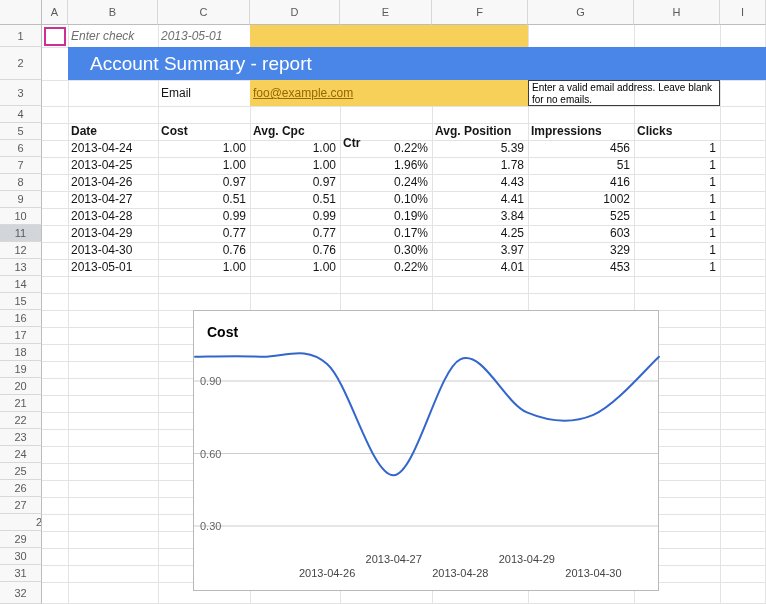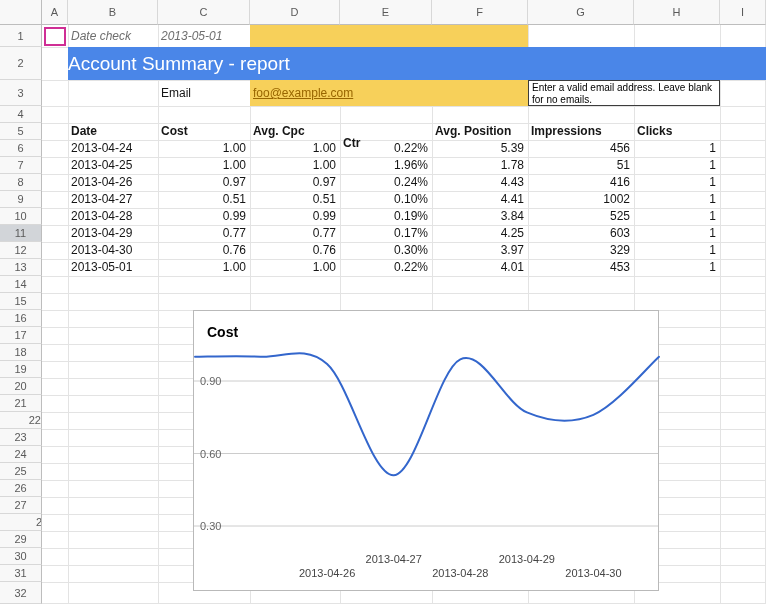--- a/index.html
+++ b/index.html
@@ -12,21 +12,21 @@
   .colhdr{border-right:1px solid #d8d8d8;border-bottom:1px solid #bdbdbd;}
   .rowhdr{border-bottom:1px solid #d8d8d8;border-right:1px solid #bdbdbd;}
   .rowhdr.hl{background:#d2d5d9;}
   #corner{position:absolute;left:0;top:0;width:42px;height:25px;background:#f8f8f8;border-right:1px solid #bdbdbd;border-bottom:1px solid #bdbdbd;box-sizing:border-box;}
   .gv{position:absolute;width:1px;background:#e3e3e3;}
   .gh{position:absolute;height:1px;background:#e3e3e3;}
   .cell{position:absolute;font-size:12px;color:#151515;line-height:17px;padding:0 3px;white-space:nowrap;overflow:hidden;box-sizing:border-box;}
   .num{text-align:right;padding-right:4px;}
   .bold{font-weight:bold;}
   .italic{font-style:italic;color:#6e6e6e;}
-  #banner{font-size:19px;color:#fff;padding-left:0;}
+  #banner{font-size:19px;color:#fff;padding-left:22px;}
   #note{font-size:10px;line-height:12px;white-space:normal;border:1px solid #3c3c3c;padding:1px 3px;color:#000;}
   #selbox{position:absolute;left:44px;top:27px;width:18px;height:15px;border:2px solid #cf2e95;background:transparent;}
   #chart{position:absolute;left:193px;top:310px;width:466px;height:281px;background:#fff;border:1px solid #b9b9b9;box-sizing:border-box;}
   #email-link{text-decoration:underline;cursor:pointer;}
 </style>
 </head>
 <body>
 
 <div id="app">
   <div id="corner"></div>
@@ -56,21 +56,21 @@
       <div class="hdr rowhdr" style="left: 0px; top: 242px; width: 42px; height: 17px; line-height: 17px;">12</div>
       <div class="hdr rowhdr" style="left: 0px; top: 259px; width: 42px; height: 17px; line-height: 17px;">13</div>
       <div class="hdr rowhdr" style="left: 0px; top: 276px; width: 42px; height: 17px; line-height: 17px;">14</div>
       <div class="hdr rowhdr" style="left: 0px; top: 293px; width: 42px; height: 17px; line-height: 17px;">15</div>
       <div class="hdr rowhdr" style="left: 0px; top: 310px; width: 42px; height: 17px; line-height: 17px;">16</div>
       <div class="hdr rowhdr" style="left: 0px; top: 327px; width: 42px; height: 17px; line-height: 17px;">17</div>
       <div class="hdr rowhdr" style="left: 0px; top: 344px; width: 42px; height: 17px; line-height: 17px;">18</div>
       <div class="hdr rowhdr" style="left: 0px; top: 361px; width: 42px; height: 17px; line-height: 17px;">19</div>
       <div class="hdr rowhdr" style="left: 0px; top: 378px; width: 42px; height: 17px; line-height: 17px;">20</div>
       <div class="hdr rowhdr" style="left: 0px; top: 395px; width: 42px; height: 17px; line-height: 17px;">21</div>
-      <div class="hdr rowhdr" style="left: 0px; top: 412px; width: 42px; height: 17px; line-height: 17px; text-align: right;">22</div>
+      <div class="hdr rowhdr" style="left: 0px; top: 412px; width: 42px; height: 17px; line-height: 17px;">22</div>
       <div class="hdr rowhdr" style="left: 0px; top: 429px; width: 42px; height: 17px; line-height: 17px;">23</div>
       <div class="hdr rowhdr" style="left: 0px; top: 446px; width: 42px; height: 17px; line-height: 17px;">24</div>
       <div class="hdr rowhdr" style="left: 0px; top: 463px; width: 42px; height: 17px; line-height: 17px;">25</div>
       <div class="hdr rowhdr" style="left: 0px; top: 480px; width: 42px; height: 17px; line-height: 17px;">26</div>
       <div class="hdr rowhdr" style="left: 0px; top: 497px; width: 42px; height: 17px; line-height: 17px;">27</div>
       <div class="hdr rowhdr" style="left: 0px; top: 514px; width: 42px; height: 17px; line-height: 17px; padding-left: 36px;">28</div>
       <div class="hdr rowhdr" style="left: 0px; top: 531px; width: 42px; height: 17px; line-height: 17px;">29</div>
       <div class="hdr rowhdr" style="left: 0px; top: 548px; width: 42px; height: 17px; line-height: 17px;">30</div>
       <div class="hdr rowhdr" style="left: 0px; top: 565px; width: 42px; height: 17px; line-height: 17px;">31</div>
       <div class="hdr rowhdr" style="left: 0px; top: 582px; width: 42px; height: 22px; line-height: 22px;">32</div>
@@ -113,21 +113,21 @@
       <div class="gh" style="left: 42px; top: 497px; width: 724px;"></div>
       <div class="gh" style="left: 42px; top: 514px; width: 724px;"></div>
       <div class="gh" style="left: 42px; top: 531px; width: 724px;"></div>
       <div class="gh" style="left: 42px; top: 548px; width: 724px;"></div>
       <div class="gh" style="left: 42px; top: 565px; width: 724px;"></div>
       <div class="gh" style="left: 42px; top: 582px; width: 724px;"></div>
       <div class="gh" style="left: 42px; top: 603px; width: 724px;"></div>
     </div>
 
   <div id="cells">
-    <div class="cell italic" style="left:68px;top:25px;width:90px;height:22px;line-height:22px">Date check</div>
+    <div class="cell italic" style="left:68px;top:25px;width:90px;height:22px;line-height:22px">Enter check</div>
     <div class="cell italic" style="left:158px;top:25px;width:92px;height:22px;line-height:22px">2013-05-01</div>
     <div class="cell yellow" style="left: 250px; top: 25px; width: 278px; height: 22px; background: rgb(247, 208, 90);"></div>
 
     <div id="banner" class="cell" style="left: 68px; top: 47px; width: 698px; height: 33px; line-height: 33px; background: rgb(74, 134, 232); color: rgb(255, 255, 255);">Account Summary - report</div>
 
     <div class="cell" style="left:158px;top:80px;width:92px;height:26px;line-height:26px">Email</div>
     <div class="cell yellow" style="left: 250px; top: 80px; width: 278px; height: 26px; line-height: 26px; background: rgb(247, 208, 90);">
       <span id="email-link" style="color: rgb(153, 102, 0);">foo@example.com</span>
     </div>
     <div id="note" class="cell" style="left:528px;top:80px;width:192px;height:26px">Enter a valid email address. Leave blank for no emails.</div>

